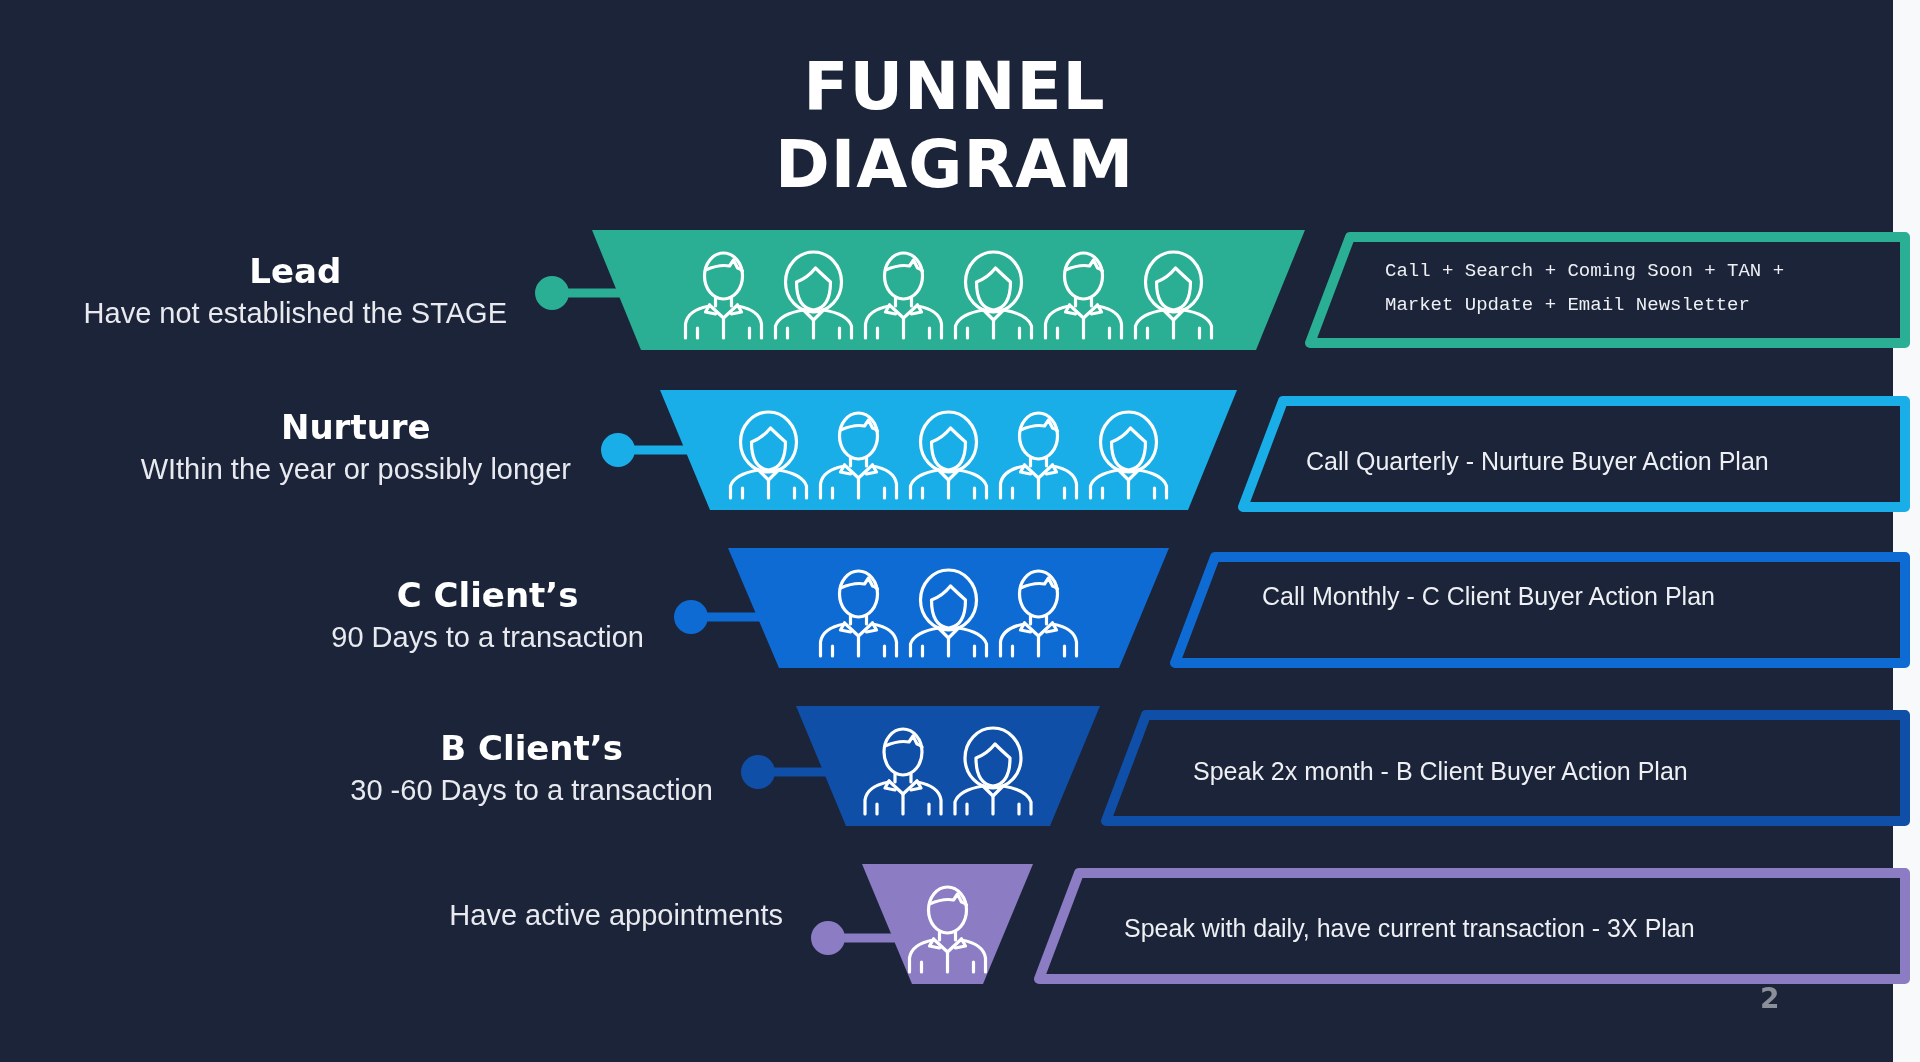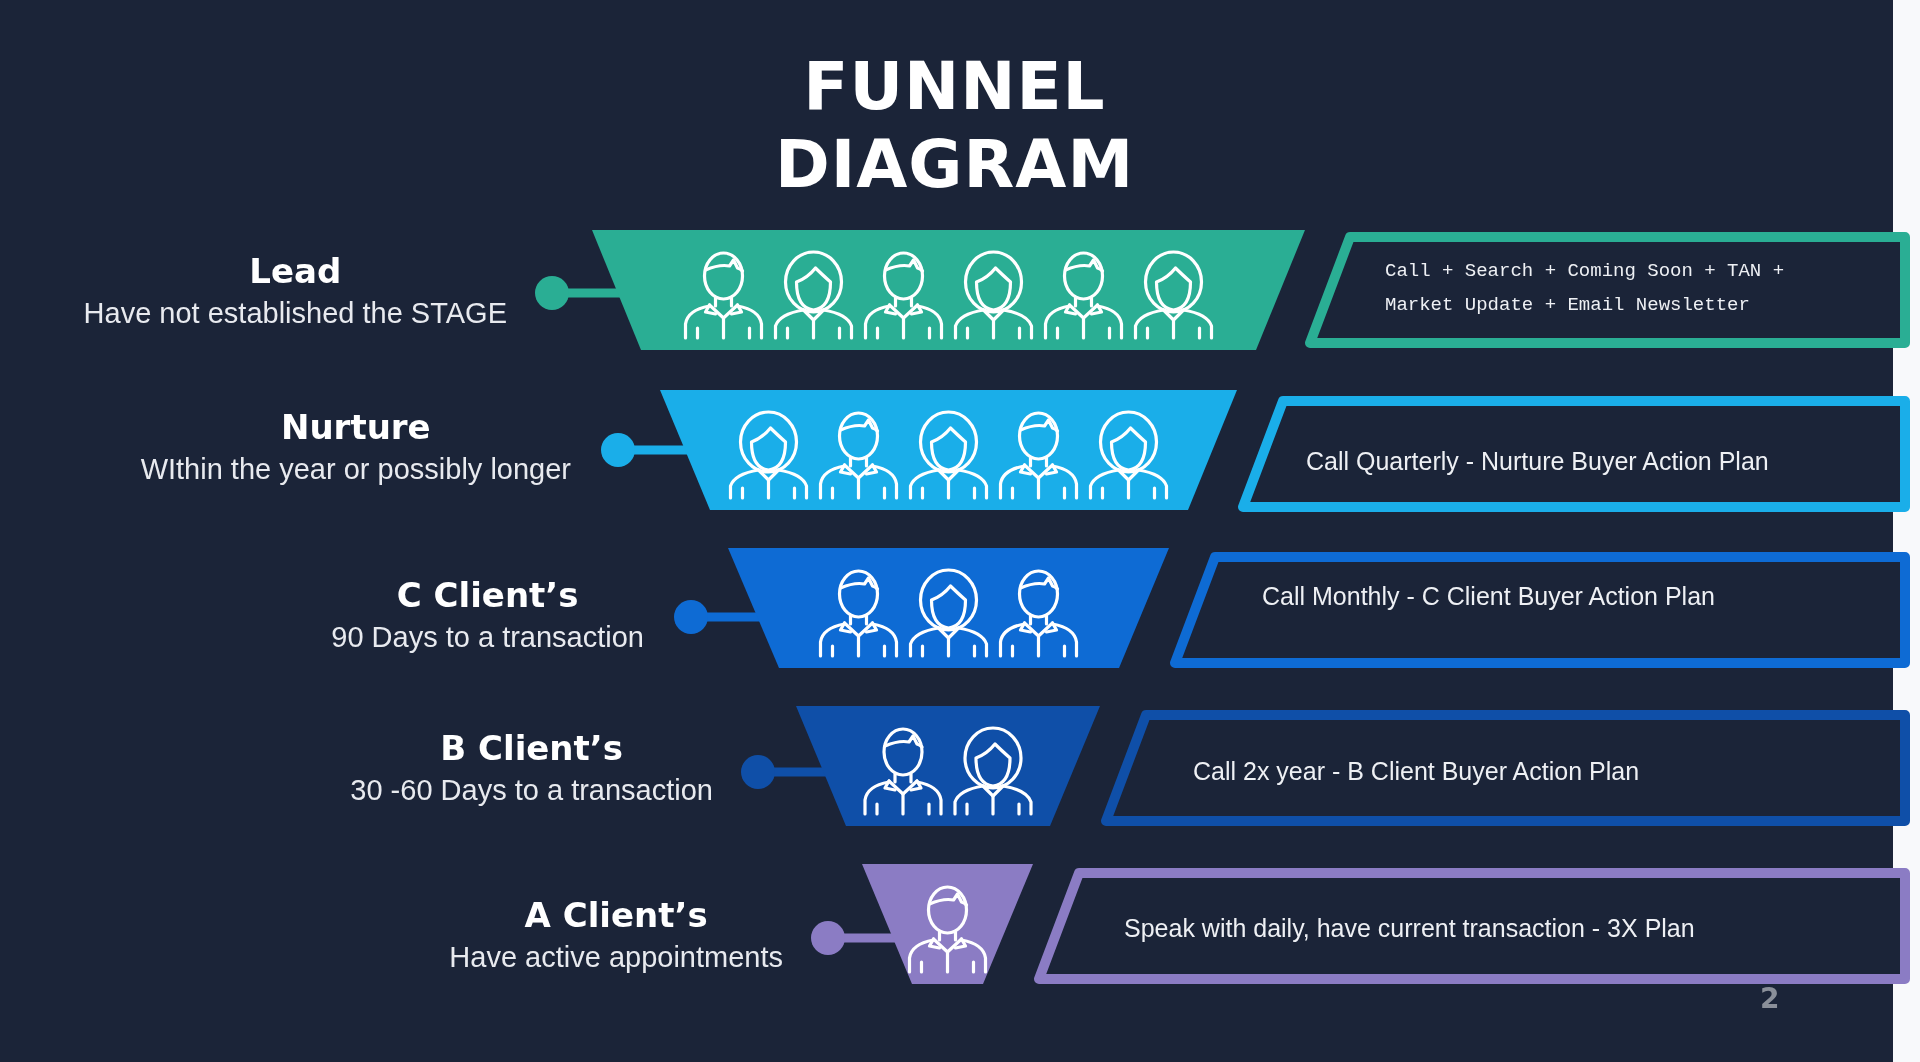--- a/index.html
+++ b/index.html
@@ -302,23 +302,22 @@
 </div>
 <div class="label" style="right:1276px; top:574px;">
   <span class="name">C Client’s</span>
   <span class="desc">90 Days to a transaction</span>
 </div>
 <div class="label" style="right:1207px; top:727px;">
   <span class="name">B Client’s</span>
   <span class="desc">30 -60 Days to a transaction</span>
 </div>
 <div class="label" style="right:1137px; top:894px;">
-  <span class="name">A Client’s</span>
   <span class="desc">Have active appointments</span>
 </div>
 
 <div class="action small" style="left:1385px; top:254px; width:440px;">Call + Search + Coming Soon + TAN + Market Update + Email Newsletter</div>
 <div class="action" style="left:1306px; top:432px;margin-top:12px;">Call Quarterly - Nurture Buyer Action Plan</div>
 <div class="action" style="left:1262px; top:579px;">Call Monthly - C Client Buyer Action Plan</div>
-<div class="action" style="left:1193px; top:754px;">Call 2x year - B Client Buyer Action Plan</div>
+<div class="action" style="left:1193px; top:754px;">Speak 2x month - B Client Buyer Action Plan</div>
 <div class="action" style="left:1124px; top:911px;">Speak with daily, have current transaction - 3X Plan</div>
 
 <div class="page-num">2</div>
 
 </body></html>

